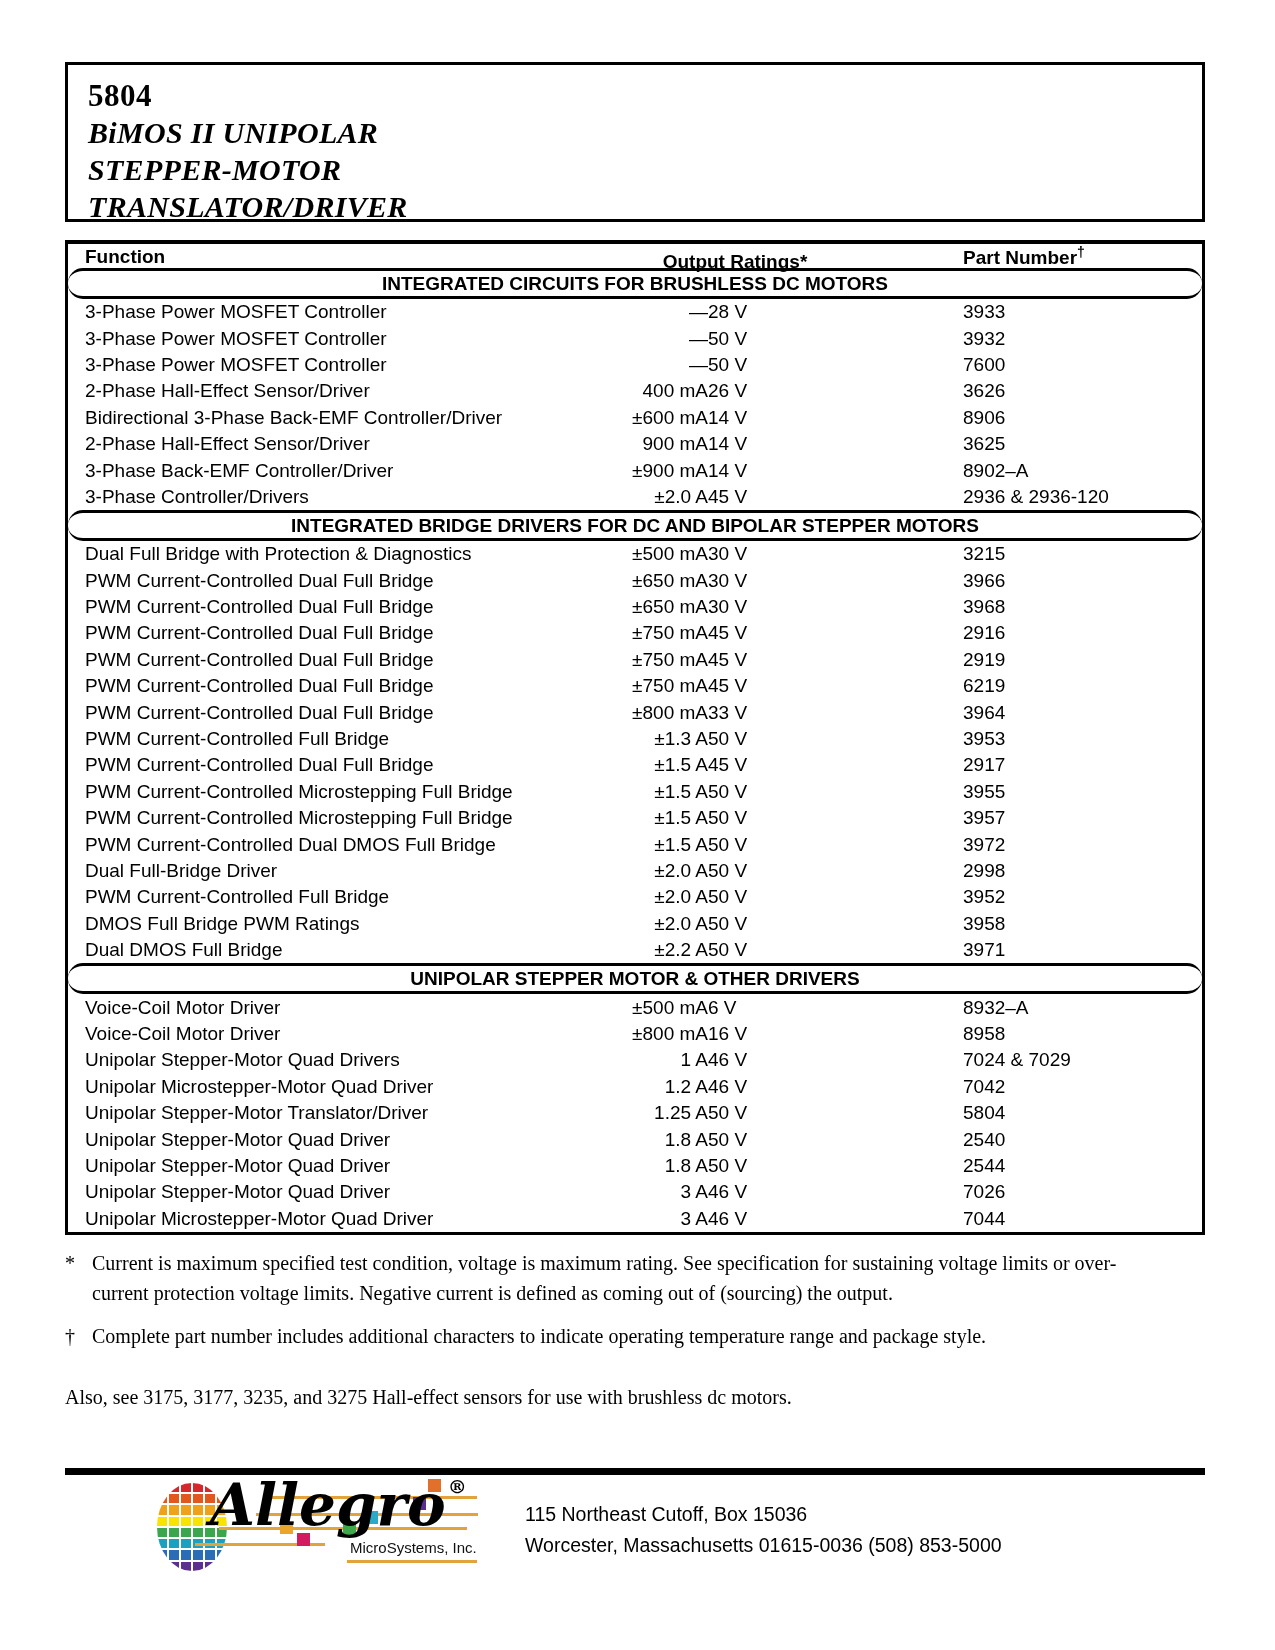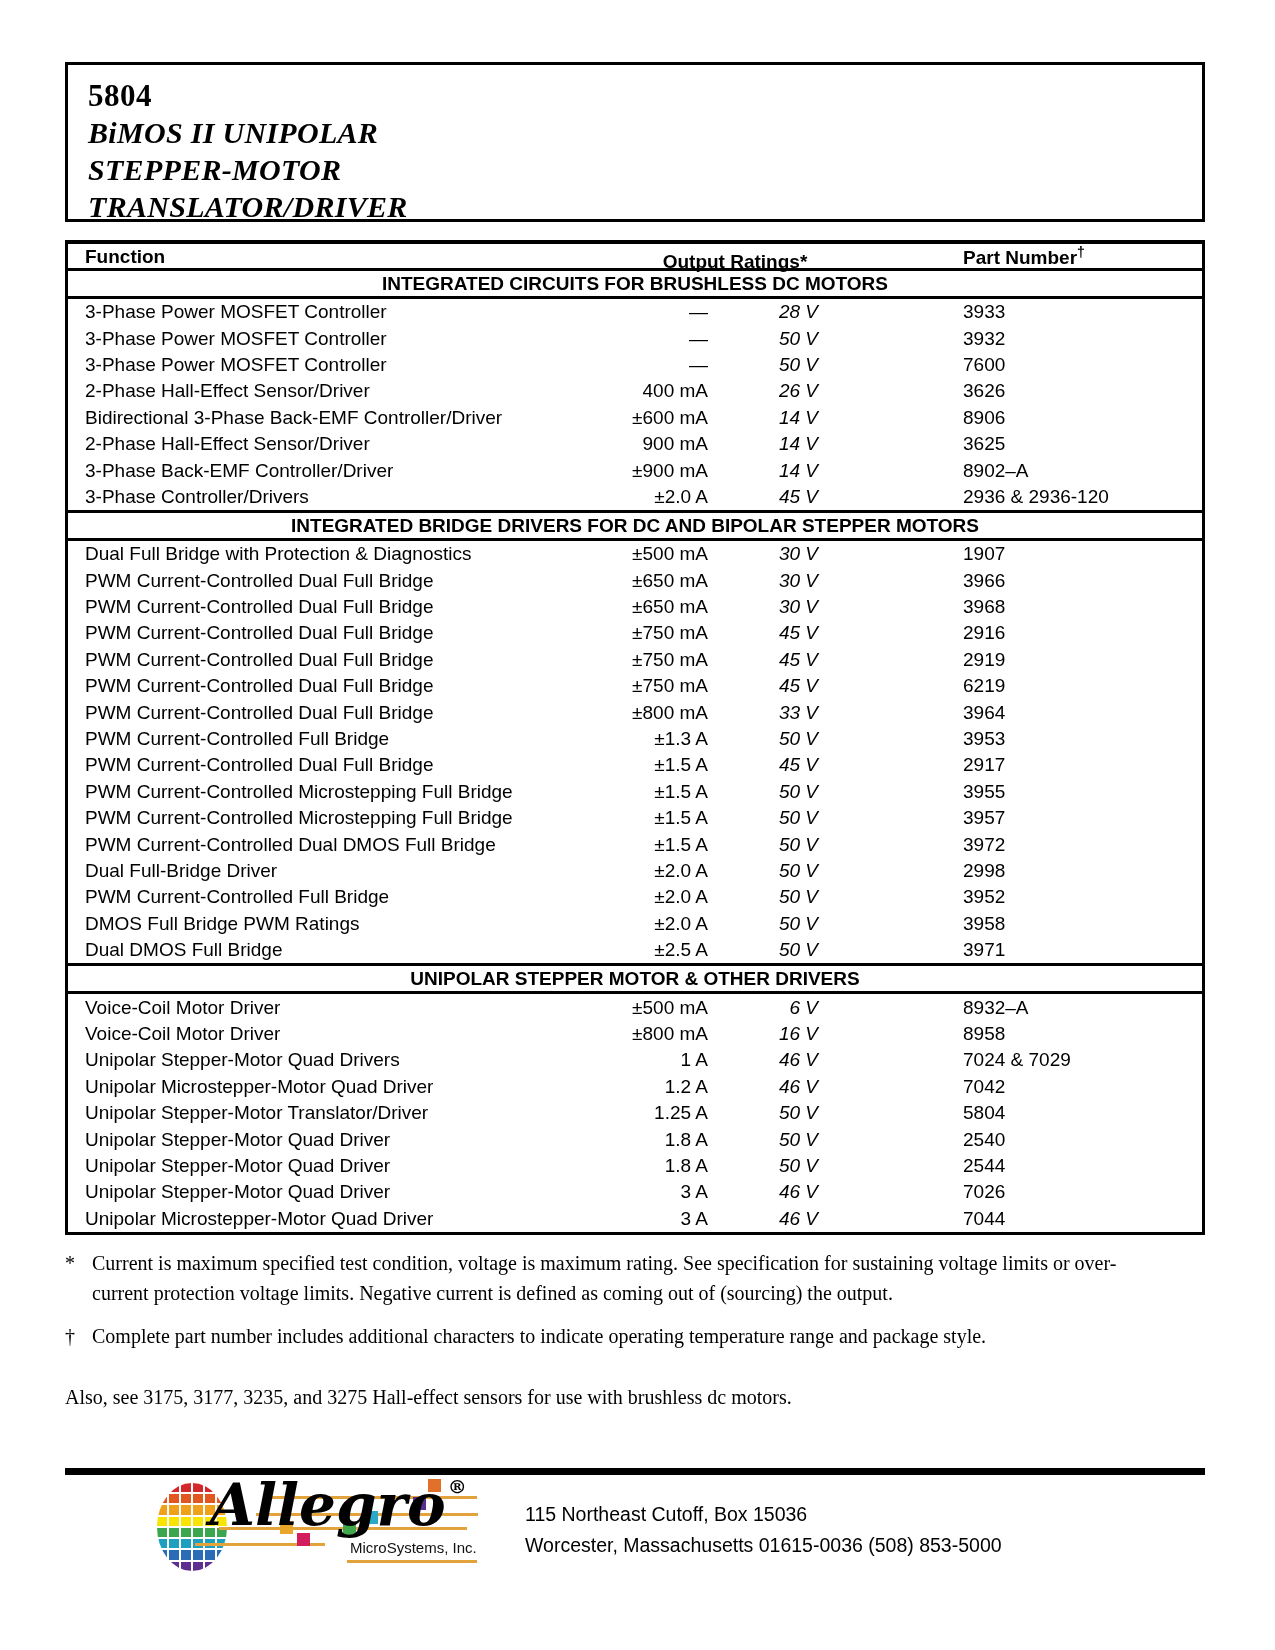--- a/index.html
+++ b/index.html
@@ -21,27 +21,27 @@
   .dtable{width:1140px;margin-top:18px;border:3px solid #000;border-top-width:4px;
           box-sizing:border-box;font-family:"Liberation Sans",sans-serif;}
   .thead{position:relative;display:grid;grid-template-columns:500px 140px 110px 1fr;
          height:24px;align-items:center;font-weight:bold;font-size:19px;}
   .th-fn{padding-left:17px;}
   .th-or{position:absolute;left:557px;width:220px;text-align:center;top:0;line-height:36px;}
   .th-pn{grid-column:4;padding-left:145px;white-space:nowrap;}
   .th-pn sup{font-size:14px;}
   .section-title{height:31px;line-height:25px;border-top:3px solid #000;border-bottom:3px solid #000;
                  text-align:center;font-weight:bold;font-size:19px;box-sizing:border-box;
-                 display:flex;align-items:center;justify-content:center;}
+                 display:flex;align-items:center;justify-content:center;border-radius:15px;}
   .trow{display:grid;grid-template-columns:500px 140px 110px 1fr;height:26.4px;
         align-items:center;font-size:19px;}
   .cell{white-space:nowrap;}
   .c-fn{padding-left:17px;}
   .c-cur{text-align:right;}
-  .c-volt{text-align:right;font-style:italic;}
+  .c-volt{}
   .c-part{padding-left:145px;}
 
   
   .fnotes{width:1110px;}
   .fnote{display:flex;font-size:20px;line-height:30px;margin-top:13px;}
   .fnote .marker{width:27px;flex:none;}
   .fnote .ftext{width:1050px;}
   .also-line{margin-top:31px;font-size:20px;line-height:30px;}
 
   
@@ -128,21 +128,21 @@
           <div class="cell c-fn">3-Phase Controller/Drivers</div>
           <div class="cell c-cur">±2.0 A</div>
           <div class="cell c-volt">45 V</div>
           <div class="cell c-part">2936 &amp; 2936-120</div>
         </div>
         <div class="section-title">INTEGRATED BRIDGE DRIVERS FOR DC AND BIPOLAR STEPPER MOTORS</div>
         <div class="trow">
           <div class="cell c-fn">Dual Full Bridge with Protection &amp; Diagnostics</div>
           <div class="cell c-cur">±500 mA</div>
           <div class="cell c-volt">30 V</div>
-          <div class="cell c-part">1907</div>
+          <div class="cell c-part">3215</div>
         </div>
         <div class="trow">
           <div class="cell c-fn">PWM Current-Controlled Dual Full Bridge</div>
           <div class="cell c-cur">±650 mA</div>
           <div class="cell c-volt">30 V</div>
           <div class="cell c-part">3966</div>
         </div>
         <div class="trow">
           <div class="cell c-fn">PWM Current-Controlled Dual Full Bridge</div>
           <div class="cell c-cur">±650 mA</div>
@@ -216,21 +216,21 @@
           <div class="cell c-part">3952</div>
         </div>
         <div class="trow">
           <div class="cell c-fn">DMOS Full Bridge PWM Ratings</div>
           <div class="cell c-cur">±2.0 A</div>
           <div class="cell c-volt">50 V</div>
           <div class="cell c-part">3958</div>
         </div>
         <div class="trow">
           <div class="cell c-fn">Dual DMOS Full Bridge</div>
-          <div class="cell c-cur">±2.5 A</div>
+          <div class="cell c-cur">±2.2 A</div>
           <div class="cell c-volt">50 V</div>
           <div class="cell c-part">3971</div>
         </div>
         <div class="section-title">UNIPOLAR STEPPER MOTOR &amp; OTHER DRIVERS</div>
         <div class="trow">
           <div class="cell c-fn">Voice-Coil Motor Driver</div>
           <div class="cell c-cur">±500 mA</div>
           <div class="cell c-volt">6 V</div>
           <div class="cell c-part">8932–A</div>
         </div>

